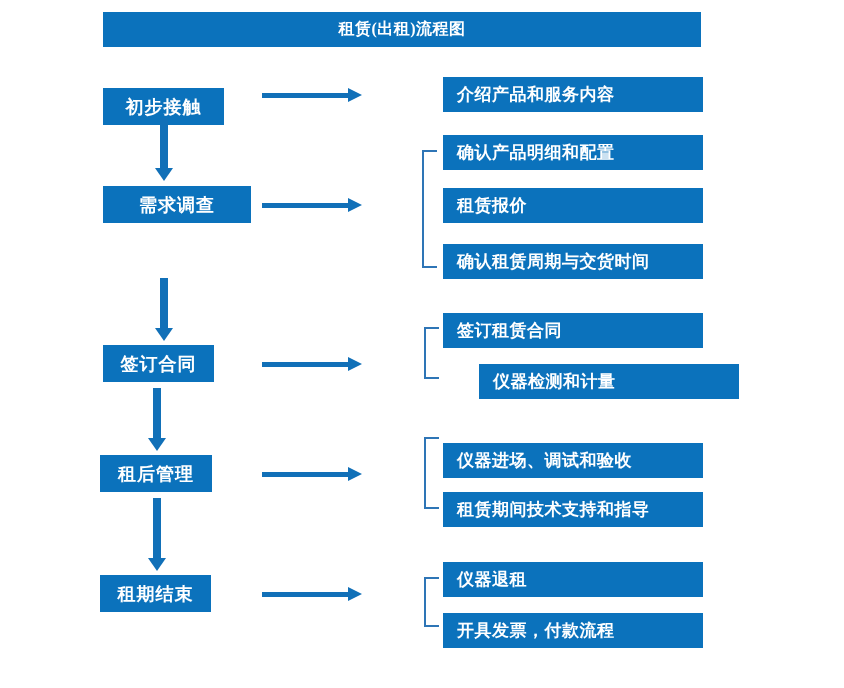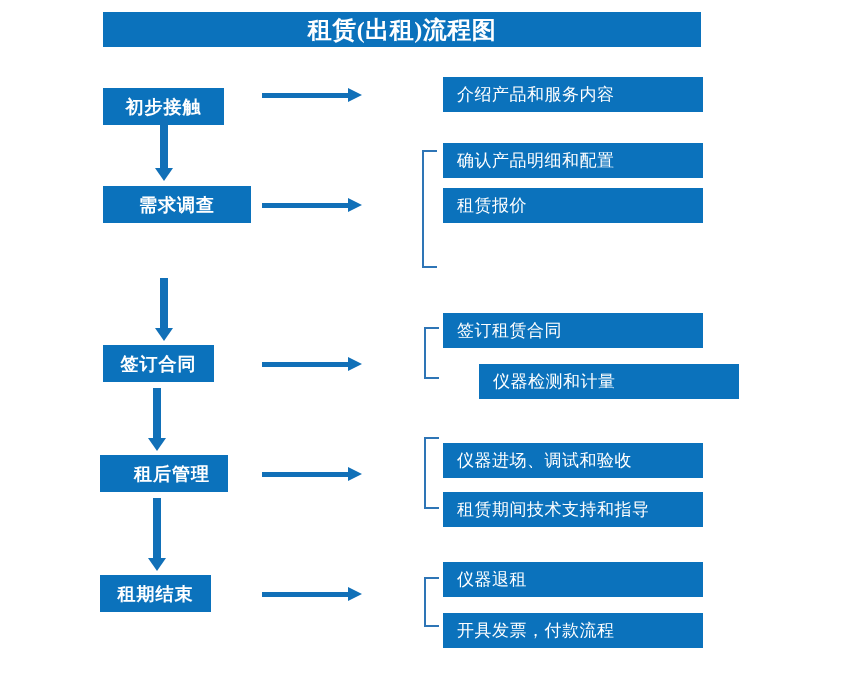--- a/index.html
+++ b/index.html
@@ -18,21 +18,21 @@
 
   
   .title-bar {
     position: absolute;
     left: 103px;
     top: 12px;
     width: 598px;
     height: 35px;
     background: #0B72BC;
     color: #ffffff;
-    font-size: 24px;
+    font-size: 16px;
     font-weight: bold;
     display: flex;
     align-items: center;
     justify-content: center;
     letter-spacing: 0.5px;
   }
 
   
   .stage-box {
     position: absolute;
@@ -49,21 +49,21 @@
 
   
   .detail-box {
     position: absolute;
     left: 443px;
     width: 260px;
     height: 35px;
     background: #0B72BC;
     color: #ffffff;
     font-size: 17px;
-    font-weight: normal;
+    font-weight: bold;
     display: flex;
     align-items: center;
     padding-left: 14px;
     box-sizing: border-box;
     letter-spacing: 0.5px;
   }
 
   
   .h-arrow {
     position: absolute;
@@ -130,21 +130,21 @@
 
   <div class="stage-box" style="left:103px; top:88px; width:121px;">
     <span>初步接触</span>
   </div>
   <div class="stage-box" style="left:103px; top:186px; width:148px;">
     <span>需求调查</span>
   </div>
   <div class="stage-box" style="left:103px; top:345px; width:111px;">
     <span>签订合同</span>
   </div>
-  <div class="stage-box" style="left:100px; top:455px; width:112px;padding-left:16px;">
+  <div class="stage-box" style="left:100px; top:455px; width:112px;">
     <span>租后管理</span>
   </div>
   <div class="stage-box" style="left:100px; top:575px; width:111px;">
     <span>租期结束</span>
   </div>
 
   <div class="v-arrow" style="left:155px; top:118px;">
     <div class="shaft" style="height:50px;"></div>
     <div class="head" style="top:50px;"></div>
   </div>
@@ -183,26 +183,29 @@
   </div>
 
   <div class="bracket" style="left:422px; top:150px; height:118px;"></div>
   <div class="bracket" style="left:424px; top:327px; height:52px;"></div>
   <div class="bracket" style="left:424px; top:437px; height:72px;"></div>
   <div class="bracket" style="left:424px; top:577px; height:50px;"></div>
 
   <div class="detail-box" style="top:77px;">
     <span>介绍产品和服务内容</span>
   </div>
-  <div class="detail-box" style="top:135px;margin-top:8px;">
+  <div class="detail-box" style="top:135px;">
     <span>确认产品明细和配置</span>
   </div>
   <div class="detail-box" style="top:188px;">
     <span>租赁报价</span>
   </div>
+  <div class="detail-box" style="top:244px;">
+    <span>确认租赁周期与交货时间</span>
+  </div>
   <div class="detail-box" style="top:313px;">
     <span>签订租赁合同</span>
   </div>
   <div class="detail-box" style="top:364px;margin-left:36px;">
     <span>仪器检测和计量</span>
   </div>
   <div class="detail-box" style="top:423px;margin-top:20px;">
     <span>仪器进场、调试和验收</span>
   </div>
   <div class="detail-box" style="top:492px;">

